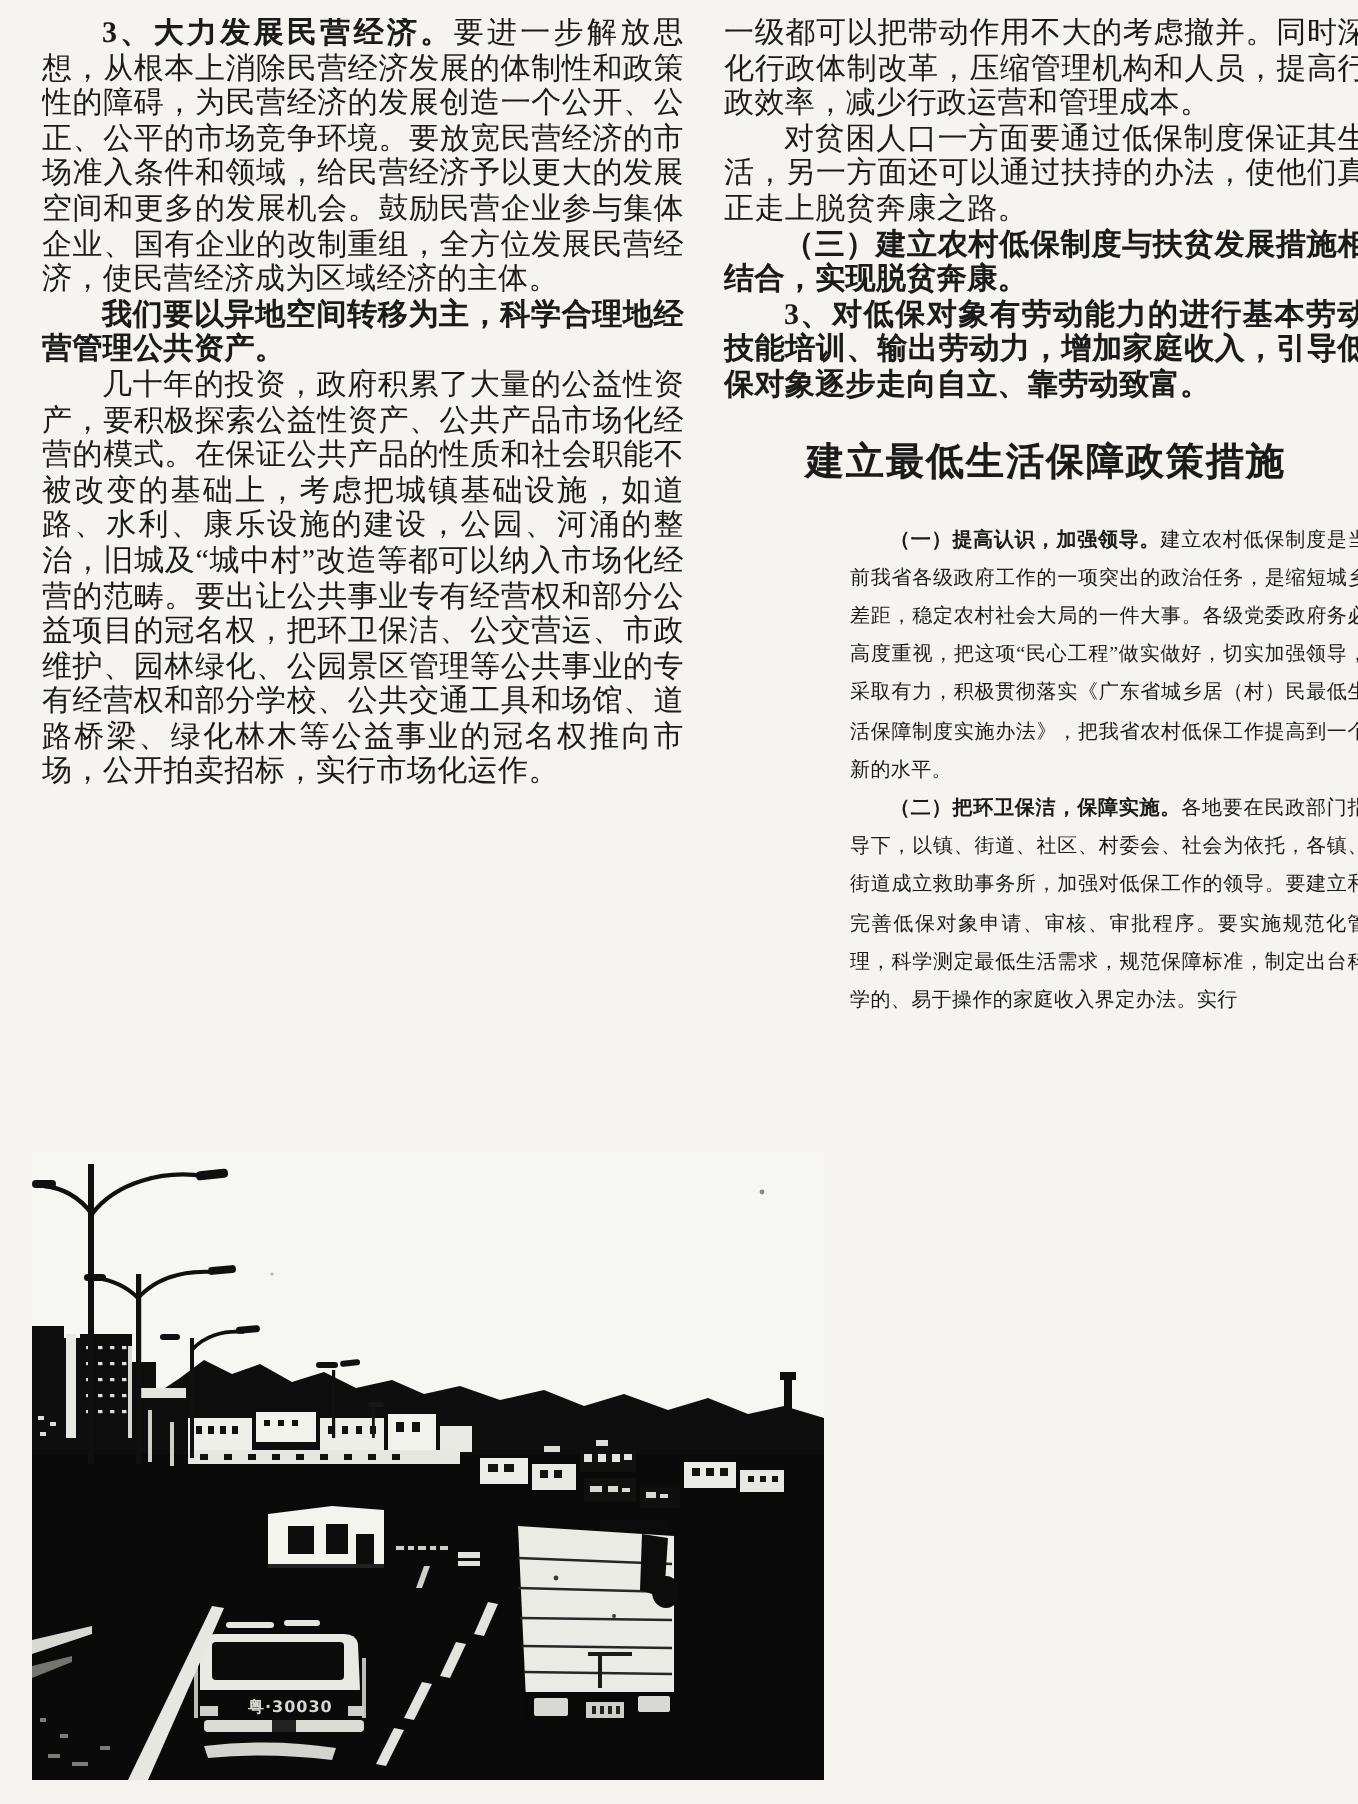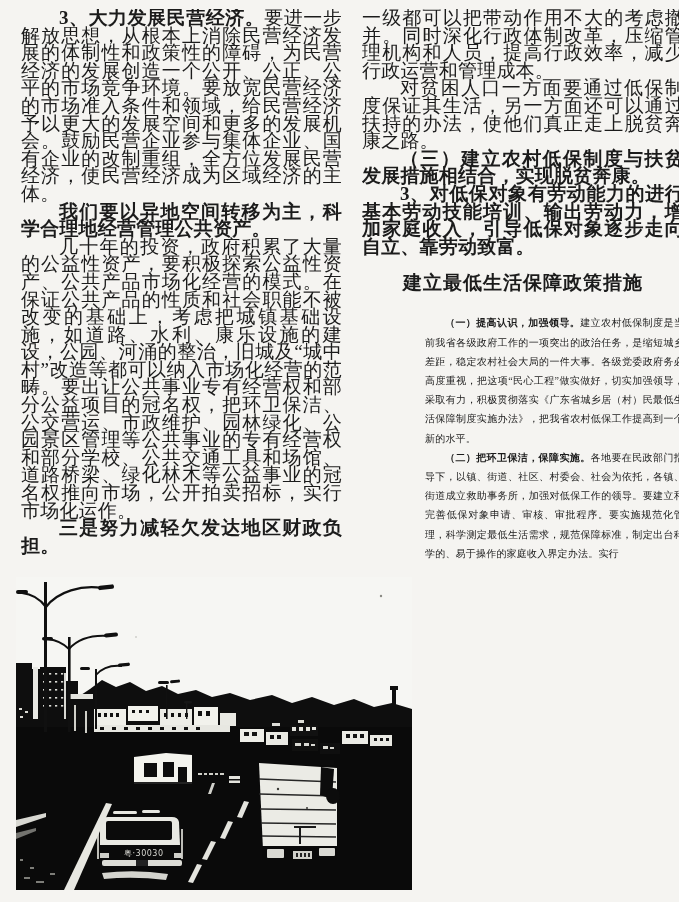--- a/index.html
+++ b/index.html
@@ -6,48 +6,48 @@
   body{
     width:679px;height:902px;position:relative;overflow:hidden;
     background:#f5f4f1;
     color:#1b1b1b;
     font-family:"Liberation Serif","DejaVu Serif",serif;
   }
   .col{position:absolute;text-align:justify;}
   .col-left{left:21px;top:9px;width:321px;height:566px;overflow:hidden;}
   .col-right{left:362px;top:9px;width:322px;height:893px;overflow:hidden;}
   p.para{
-    margin:0;font-size:19px;line-height:17.6px;
+    margin:0;font-size:15px;line-height:17.6px;
     text-indent:2em;letter-spacing:0.2px;
   }
   p.no-indent{text-indent:0;}
   .lead{font-weight:700;}
   h2.section-heading{
     margin:15px 0 17px 0;width:100%;
     font-size:19px;font-weight:700;text-align:center;
     letter-spacing:1px;
   }
   .narrow p.para{
     margin-left:63px;
     font-size:10px;line-height:19.2px;
   }
   .photo{
     position:absolute;left:16px;top:577px;width:396px;height:313px;
     background:#0b0b0b;
+    font-weight:bold;
   }
   .photo svg{display:block;width:100%;height:100%;}
 </style>
 </head>
 <body>
 
 <div class="col col-left">
   <p class="para"><b class="lead">3、大力发展民营经济。</b><span>要进一步解放思想，从根本上消除民营经济发展的体制性和政策性的障碍，为民营经济的发展创造一个公开、公正、公平的市场竞争环境。要放宽民营经济的市场准入条件和领域，给民营经济予以更大的发展空间和更多的发展机会。鼓励民营企业参与集体企业、国有企业的改制重组，全方位发展民营经济，使民营经济成为区域经济的主体。</span></p>
   <p class="para"><b class="lead">我们要以异地空间转移为主，科学合理地经营管理公共资产。</b><span></span></p>
   <p class="para"><b class="lead"></b><span>几十年的投资，政府积累了大量的公益性资产，要积极探索公益性资产、公共产品市场化经营的模式。在保证公共产品的性质和社会职能不被改变的基础上，考虑把城镇基础设施，如道路、水利、康乐设施的建设，公园、河涌的整治，旧城及“城中村”改造等都可以纳入市场化经营的范畴。要出让公共事业专有经营权和部分公益项目的冠名权，把环卫保洁、公交营运、市政维护、园林绿化、公园景区管理等公共事业的专有经营权和部分学校、公共交通工具和场馆、道路桥梁、绿化林木等公益事业的冠名权推向市场，公开拍卖招标，实行市场化运作。</span></p>
-  <p class="para"><b class="lead">三是努力减轻欠发达地区财政负担。</b><span></span></p>
 </div>
 
 <div class="photo">
   <svg viewBox="0 0 396 313" preserveAspectRatio="none">
 
     <rect x="0" y="0" width="396" height="313" fill="#f6f6f3"></rect>
     <circle cx="365" cy="19" r="1.2" fill="#8a8a84"></circle>
     <circle cx="120" cy="60" r="0.8" fill="#b5b5af"></circle>
 
     <path fill="#0e0e0e" d="M0,86 L16,86 L16,92 L24,92 L24,90 L50,90 L50,104 L62,104 L62,120 L74,112 L86,103 L100,110 L114,105 L130,114 L146,109 L162,117 L180,113 L196,120 L214,116 L234,123 L256,118 L276,126 L296,120 L318,128 L338,122 L358,130 L376,126 L396,132 L396,313 L0,313 Z"></path>

